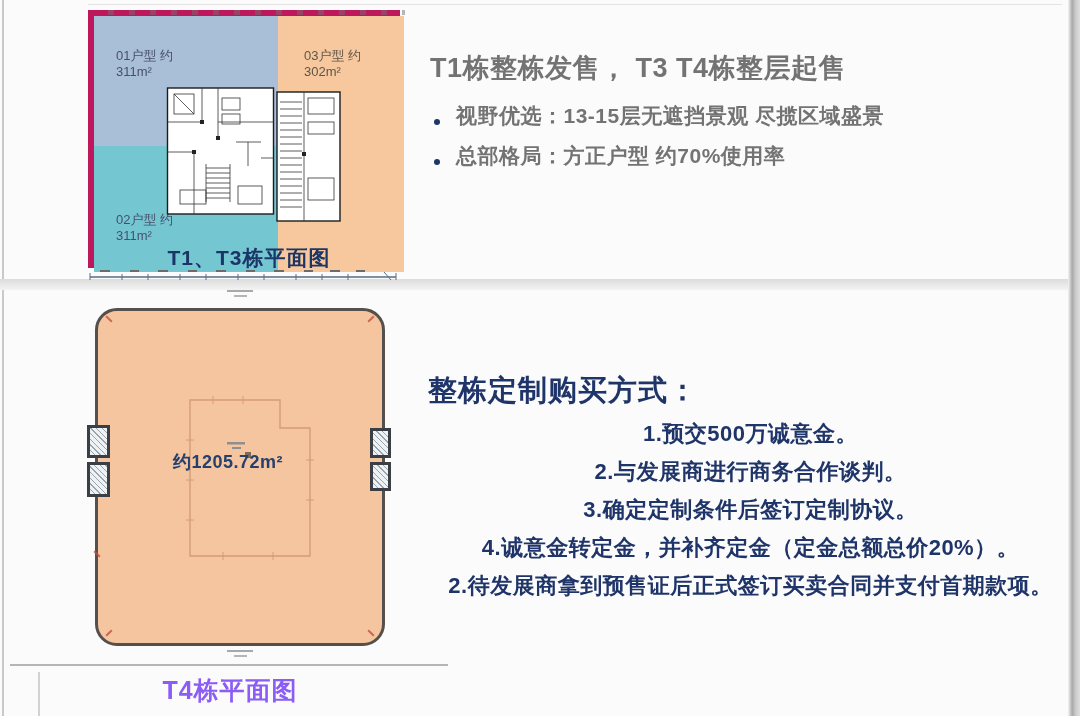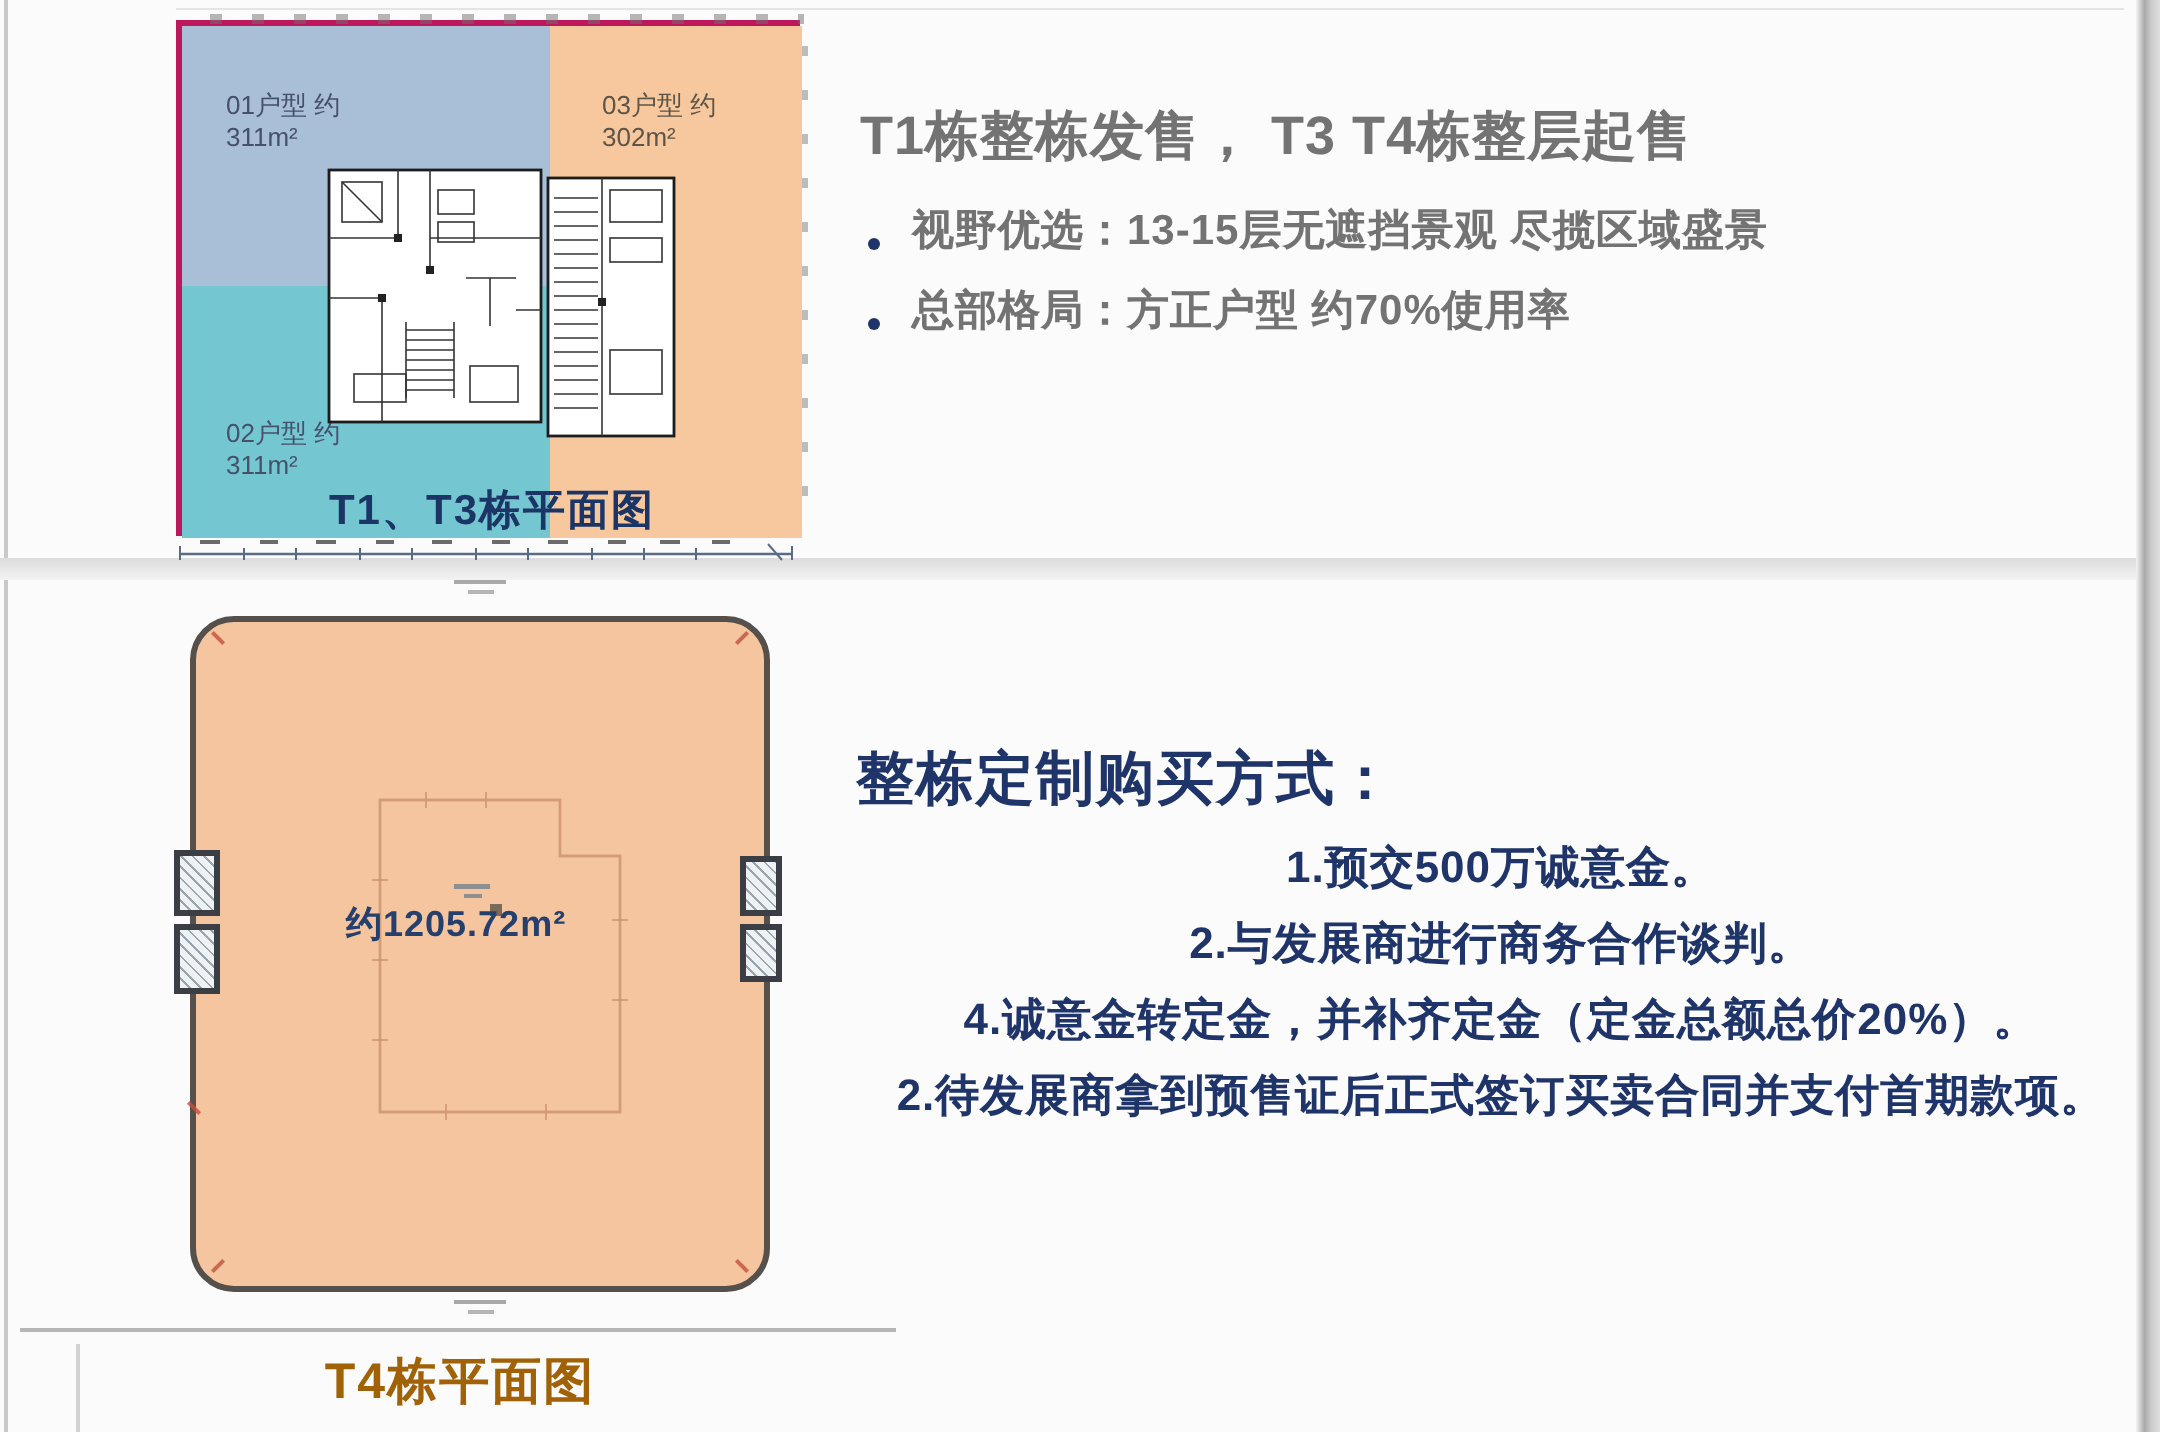--- a/index.html
+++ b/index.html
@@ -10,21 +10,21 @@
   }
   .abs{position:absolute;}
   
   .left-edge-line{left:2px;top:0;width:2px;height:716px;background:#c9c9c9;}
   .top-hairline{left:88px;top:4px;width:974px;height:1px;background:#e4e4e4;}
   .right-strip{right:0;top:0;width:12px;height:716px;
     background:linear-gradient(90deg,#f5f5f5 0%,#a9a9a9 35%,#cccccc 65%,#dedede 100%);}
   .section-divider{left:0;top:279px;width:1068px;height:11px;
     background:linear-gradient(180deg,#dcdcdc,#f3f3f3);}
   
-  .t13-panel{left:88px;top:10px;width:312px;height:258px;border:3px solid #be185d;box-sizing:border-box;background:#fff;}
+  .t13-panel{left:88px;top:10px;width:312px;height:258px;border:6px solid #be185d;box-sizing:border-box;background:#fff;}
   .region{position:absolute;}
   .region-01{left:0;top:0;width:184px;height:130px;background:#a9bfd7;}
   .region-02{left:0;top:130px;width:184px;height:126px;background:#74c7d1;}
   .region-03{left:184px;top:0;width:126px;height:256px;background:#f7c89d;}
   .unit-label{position:absolute;font-size:13px;line-height:16px;color:#47506b;font-weight:500;}
   .unit-label-01{left:22px;top:32px;}
   .unit-label-02{left:22px;top:196px;}
   .unit-label-03{left:210px;top:32px;color:#5d554a;}
   .ticks-top{left:-1px;top:-6px;width:312px;height:5px;opacity:.5;
     background:repeating-linear-gradient(90deg,transparent 0 15px,#6f6f6f 15px 21px);}
@@ -50,21 +50,21 @@
   .core-l1{left:-8px;top:117px;width:23px;height:33px;}
   .core-l2{left:-8px;top:154px;width:23px;height:35px;}
   .core-r1{right:-6px;top:120px;width:21px;height:30px;}
   .core-r2{right:-6px;top:154px;width:21px;height:29px;}
   .red-tick{position:absolute;width:8px;height:2px;background:#c0503c;opacity:.8;transform:rotate(45deg);}
   .dim-mini{position:absolute;left:0;width:290px;display:flex;flex-direction:column;align-items:center;gap:3px;}
   .dim-mini .b1{width:26px;height:2px;background:#a9a9a9;}
   .dim-mini .b2{width:13px;height:2px;background:#b5b5b5;}
   .t4-caption-line{left:10px;top:664px;width:438px;height:2px;background:#b5b5b5;}
   .t4-caption-vline{left:38px;top:672px;width:2px;height:44px;background:#d2d2d2;}
-  .t4-caption{left:0;top:674px;width:460px;text-align:center;font-size:25px;font-weight:bold;color:#a16207;letter-spacing:1px;}
+  .t4-caption{left:0;top:674px;width:460px;text-align:center;font-size:25px;font-weight:bold;color:#8b5cf6;letter-spacing:1px;}
   
   .purchase-info{left:428px;top:346px;width:645px;color:#1f3468;}
   .purchase-title{font-size:29px;font-weight:bold;line-height:38px;letter-spacing:1px;margin-bottom:12px;margin-top:25px;}
   .step-item{font-size:22px;font-weight:bold;line-height:26px;letter-spacing:.5px;margin-bottom:12px;text-align:center;}
   svg{display:block;}
 </style>
 </head>
 <body>
 
 <div class="abs left-edge-line"></div>
@@ -194,15 +194,16 @@
 </div>
 
 <div class="abs t4-caption-line"></div>
 <div class="abs t4-caption-vline"></div>
 <div class="abs t4-caption">T4栋平面图</div>
 
 <div class="abs purchase-info">
   <div class="purchase-title">整栋定制购买方式：</div>
   <div class="step-item">1.预交500万诚意金。</div>
   <div class="step-item">2.与发展商进行商务合作谈判。</div>
+  <div class="step-item">3.确定定制条件后签订定制协议。</div>
   <div class="step-item">4.诚意金转定金，并补齐定金（定金总额总价20%）。</div>
   <div class="step-item">2.待发展商拿到预售证后正式签订买卖合同并支付首期款项。</div>
 </div>
 
 </body></html>

